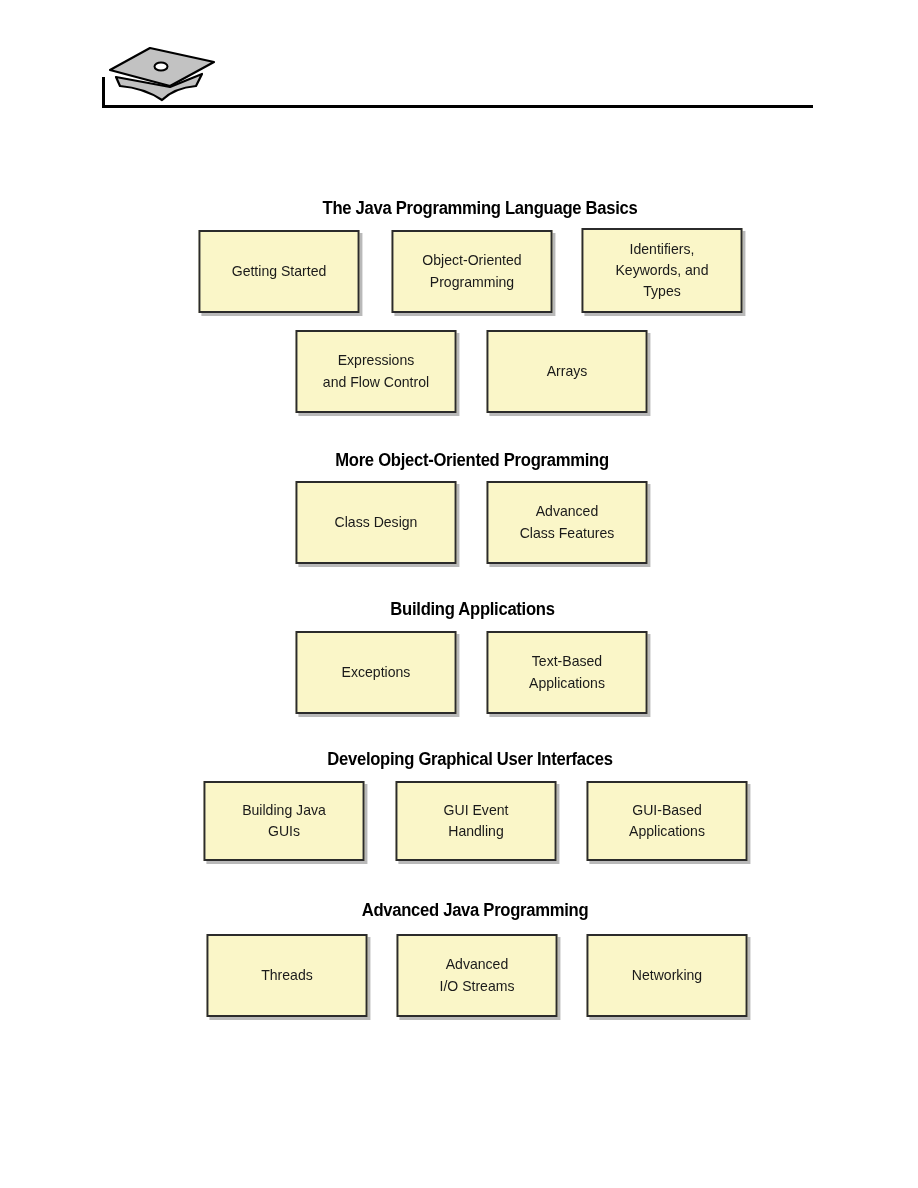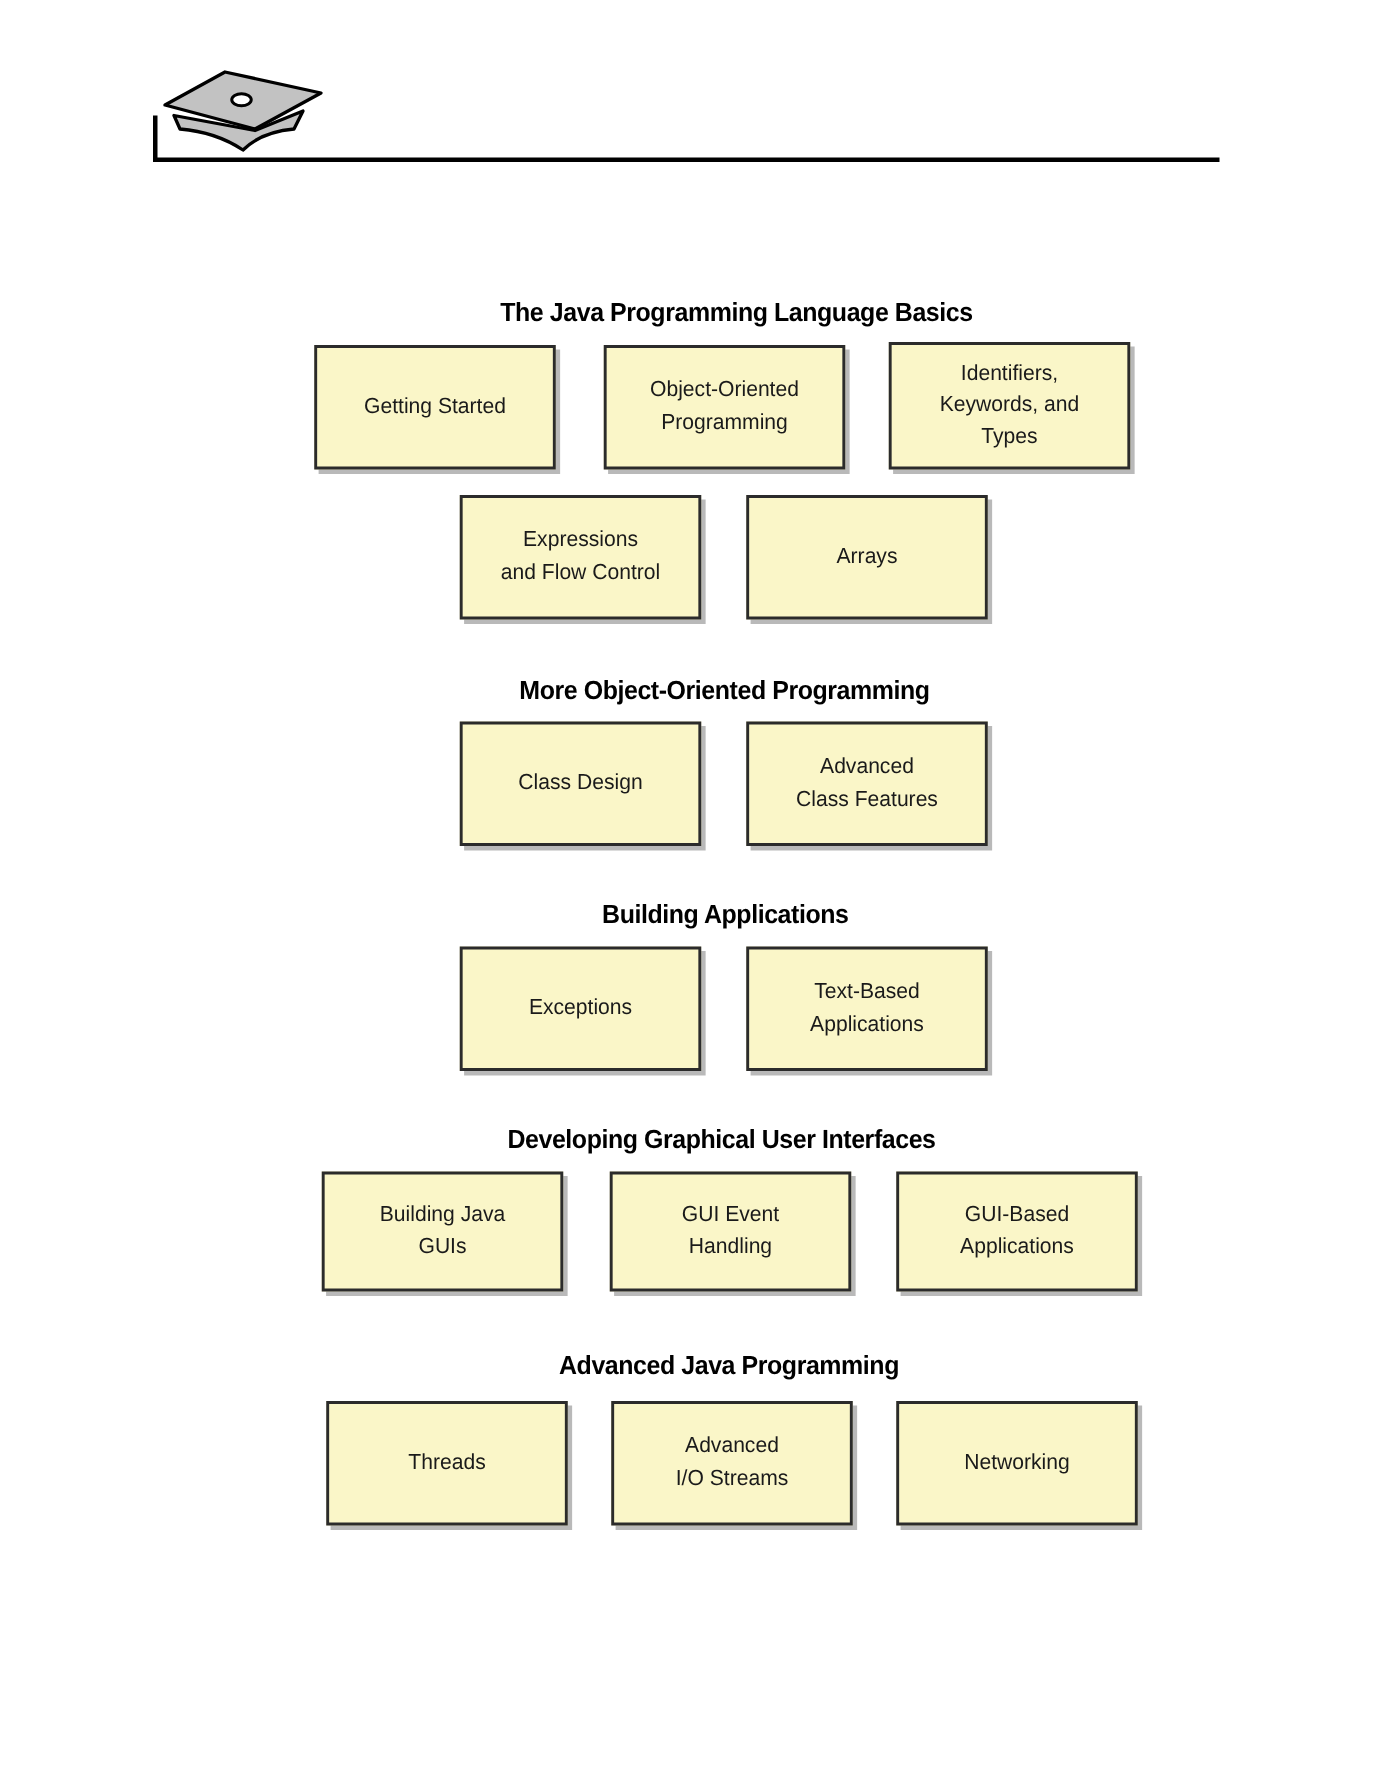--- a/index.html
+++ b/index.html
@@ -43,21 +43,21 @@
     left: 102px;
     top: 105px;
     width: 711px;
     height: 3px;
     background: #000000;
   }
 
   
   #diagram {
     position: absolute;
-    left: 12px;
+    left: 1px;
     top: 0;
     width: 768px;
     height: 1188px;
   }
 
   .section-title {
     position: absolute;
     text-align: center;
     font-family: "Liberation Sans", sans-serif;
     font-weight: bold;

